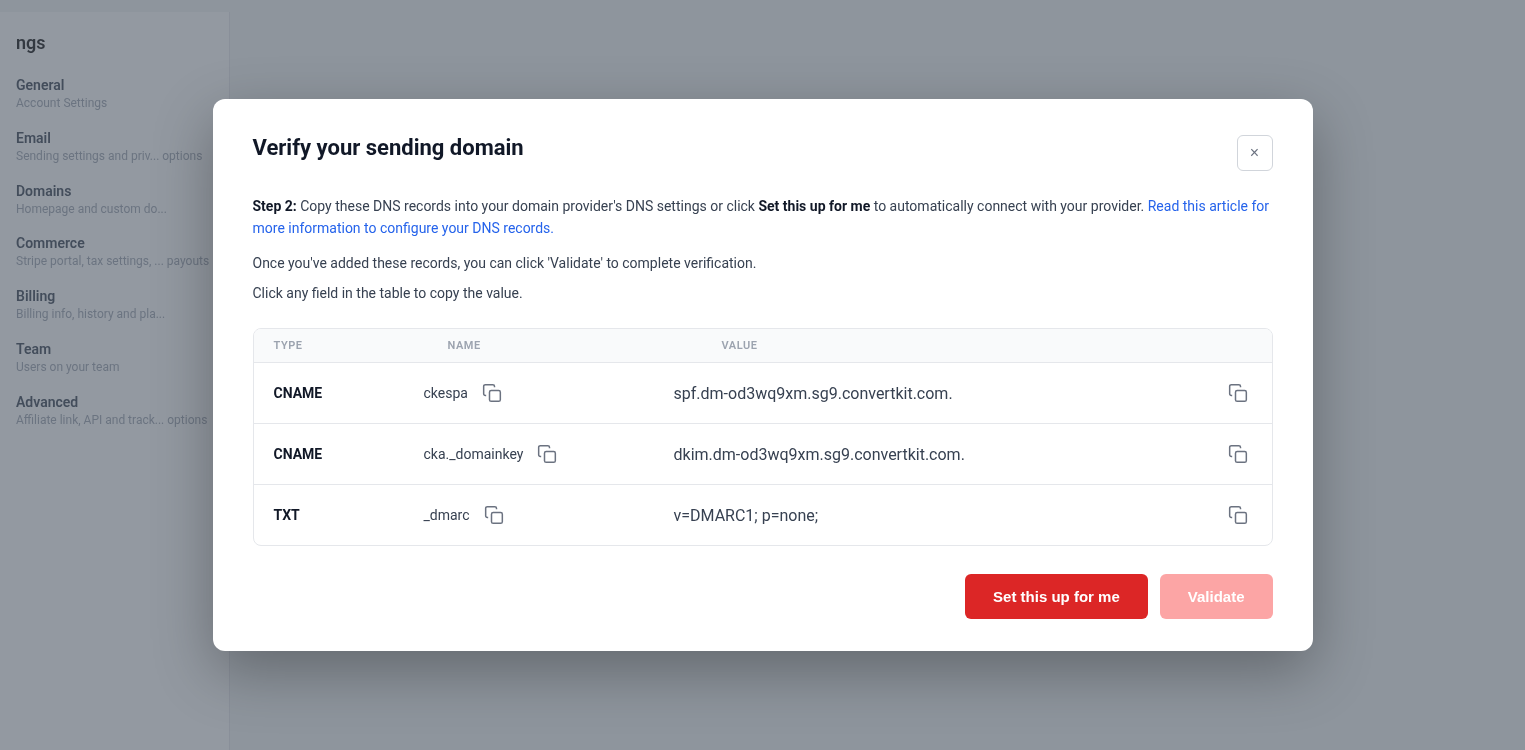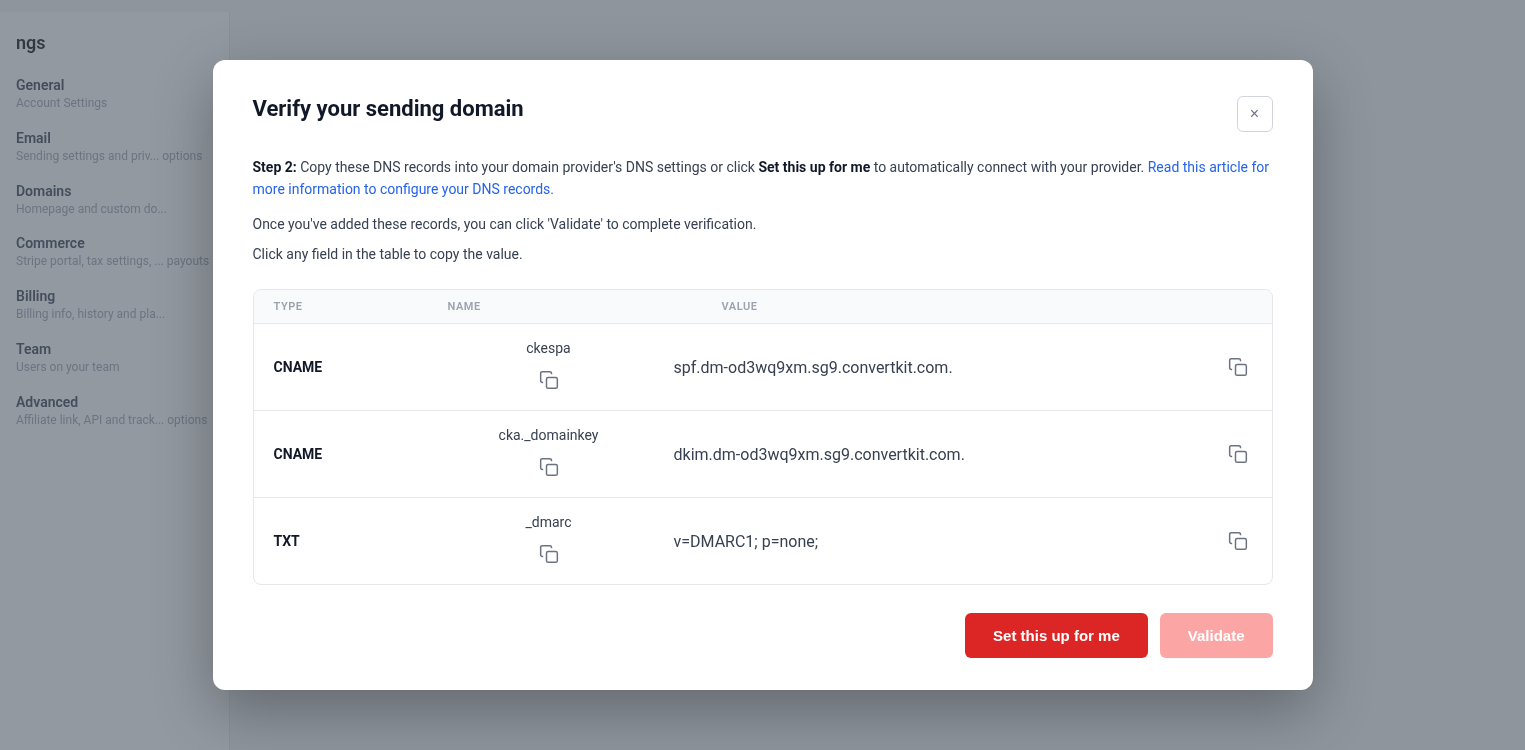--- a/index.html
+++ b/index.html
@@ -175,21 +175,20 @@
     .dns-type {
       font-size: 14px;
       font-weight: 700;
       color: #111827;
     }
 
     .dns-name-cell {
       display: flex;
       align-items: center;
       gap: 10px;
-      flex-direction: column;
     }
 
     .dns-name {
       font-size: 14px;
       color: #374151;
     }
 
     .dns-value-cell {
       display: flex;
       align-items: center;

